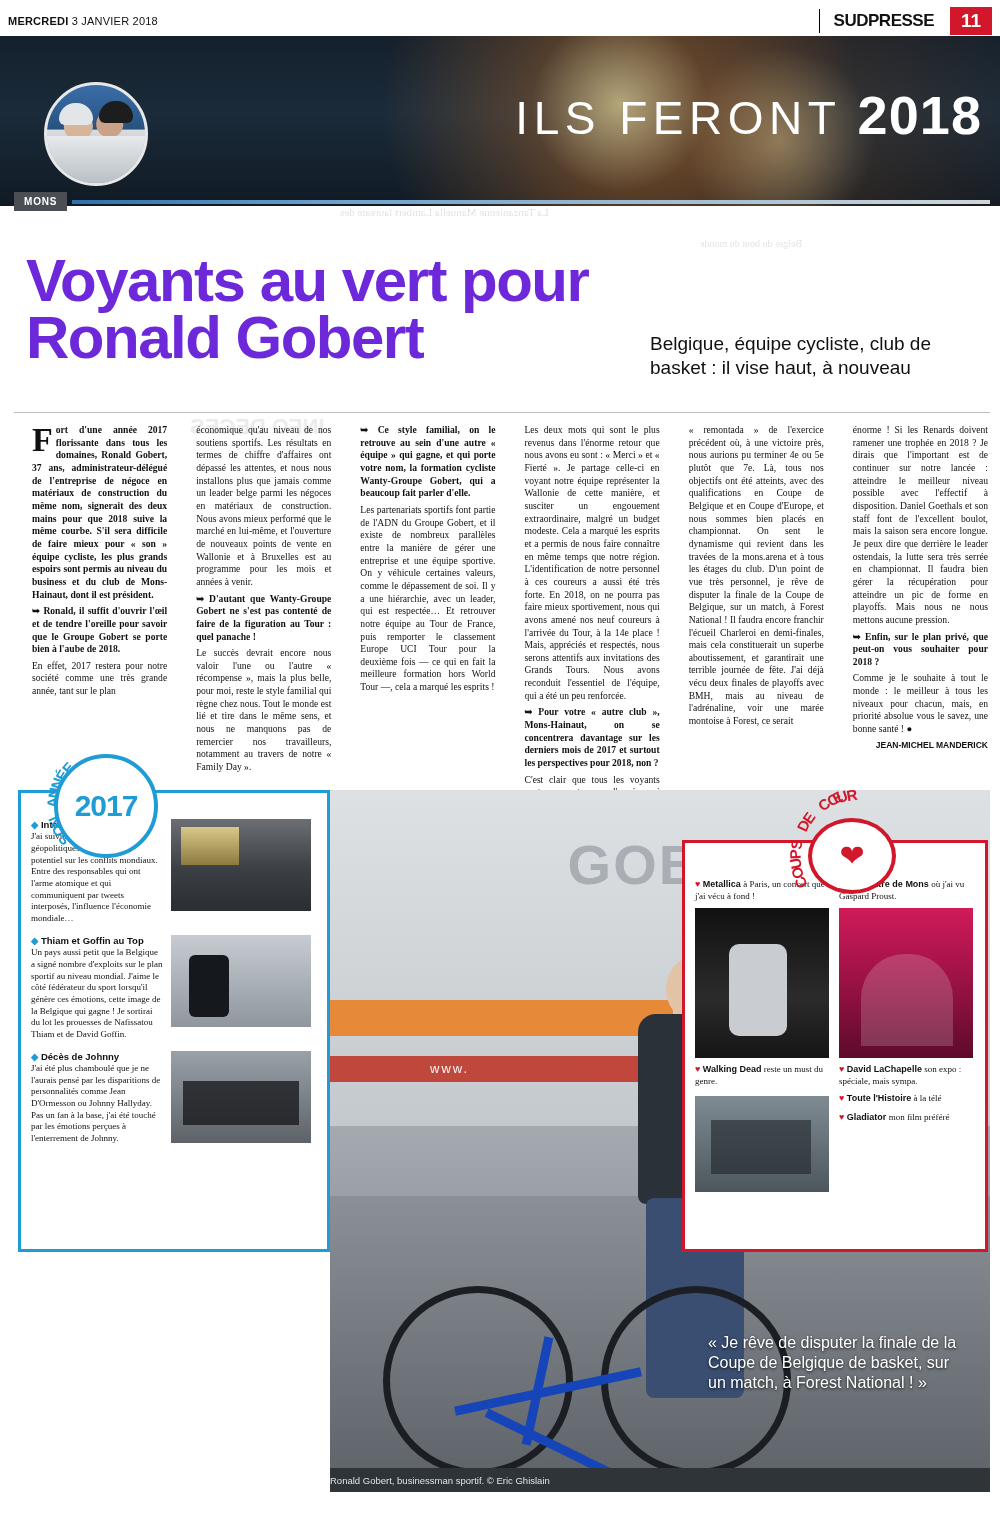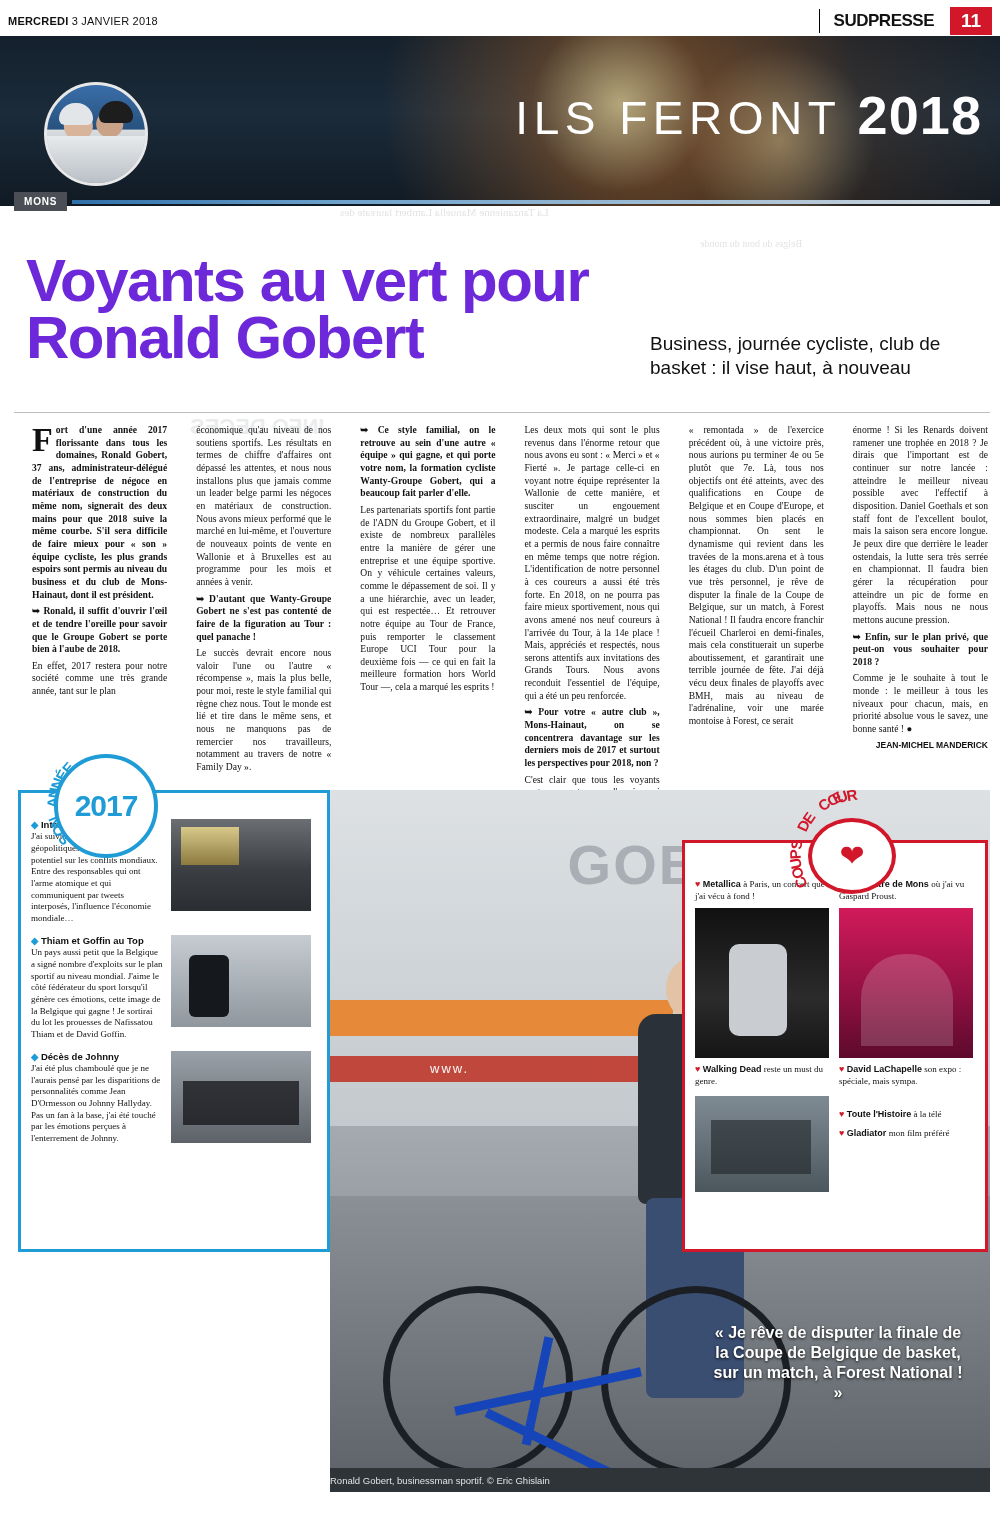--- a/index.html
+++ b/index.html
@@ -239,22 +239,22 @@
   .img-metallica:after { content:""; position:absolute; left:34px; top:36px; width:58px; height:92px; background:#c9cdd2; border-radius:10px; }
   .img-theatre { background:linear-gradient(180deg,#d11a5a 0%, #8e1040 60%, #5d0a2c 100%); }
   .img-theatre:after { content:""; position:absolute; left:22px; top:46px; width:92px; height:92px; background:rgba(255,255,255,.18); border-radius:44px 44px 0 0; }
   .img-wd { background:linear-gradient(180deg,#7f8b93 0%, #4c565d 100%); height:96px; margin-top:8px; position:relative; }
   .img-wd:after { content:""; position:absolute; left:16px; top:24px; width:100px; height:54px; background:rgba(30,36,40,.6); }
   .rb-bullets .t { display:inline; }
 
   
   .pullquote {
     position:absolute; left:700px; top:1288px; width:276px; height:150px;
-    z-index:12; text-align:center;
-    font-family:"Liberation Sans", sans-serif; font-weight:bold;
+    z-index:12; text-align:left;
+    font-family:"Liberation Sans", sans-serif; font-weight:normal;
     font-size:16px; line-height:1.25; color:#ffffff;
     text-shadow:0 1px 3px rgba(0,0,0,.85);
     display:flex; align-items:center; justify-content:center; padding:0 8px;
   }
 
   
   .ghost {
     position:absolute; left:0; top:196px; width:1000px; height:220px;
     color:#c9ccd0; font-size:11px; opacity:.55; pointer-events:none;
     font-family:"Liberation Serif", serif;
@@ -297,21 +297,21 @@
   <div class="ghost">
     <div class="g1">La Tanzanienne Manuella Lambert laureate des</div>
     <div class="g2">Belges du bout du monde</div>
     <div class="g3">INFO DECES</div>
   </div>
 
   <div class="mons-tag">MONS</div>
   <div class="mons-rule"></div>
 
   <h1 class="headline">Voyants au vert pour Ronald Gobert</h1>
-  <div class="subhead">Business, journée cycliste, club de basket : il vise haut, à nouveau</div>
+  <div class="subhead">Belgique, équipe cycliste, club de basket : il vise haut, à nouveau</div>
   <div class="head-rule"></div>
 
   <div class="cols">
     <div class="col">
       <p class="dropcap lead">Fort d'une année 2017 florissante dans tous les domaines, Ronald Gobert, 37 ans, administrateur-délégué de l'entreprise de négoce en matériaux de construction du même nom, signerait des deux mains pour que 2018 suive la même courbe. S'il sera difficile de faire mieux pour « son » équipe cycliste, les plus grands espoirs sont permis au niveau du business et du club de Mons-Hainaut, dont il est président.</p>
       <p class="q">Ronald, il suffit d'ouvrir l'œil et de tendre l'oreille pour savoir que le Groupe Gobert se porte bien à l'aube de 2018.</p>
       <p>En effet, 2017 restera pour notre société comme une très grande année, tant sur le plan</p>
     </div>
     <div class="col">
       <p>économique qu'au niveau de nos soutiens sportifs. Les résultats en termes de chiffre d'affaires ont dépassé les attentes, et nous nous installons plus que jamais comme un leader belge parmi les négoces en matériaux de construction. Nous avons mieux performé que le marché en lui-même, et l'ouverture de nouveaux points de vente en Wallonie et à Bruxelles est au programme pour les mois et années à venir.</p>
@@ -440,21 +440,21 @@
       <div class="rb-col">
         <div>
           <span class="t">Le théâtre de Mons</span>
           <span>où j'ai vu Gaspard Proust.</span>
         </div>
         <div class="rb-img img-theatre"></div>
         <div class="rb-bullets">
           <span class="t">David LaChapelle</span>
           <span>son expo : spéciale, mais sympa.</span>
         </div>
-        <div class="rb-bullets" style="margin-top:21px">
+        <div class="rb-bullets" style="margin-top:5px">
           <span class="t">Toute l'Histoire</span>
           <span>à la télé</span>
         </div>
         <div class="rb-bullets" style="margin-top:8px">
           <span class="t">Gladiator</span>
           <span>mon film préféré</span>
         </div>
       </div>
     </div>
   </div>

